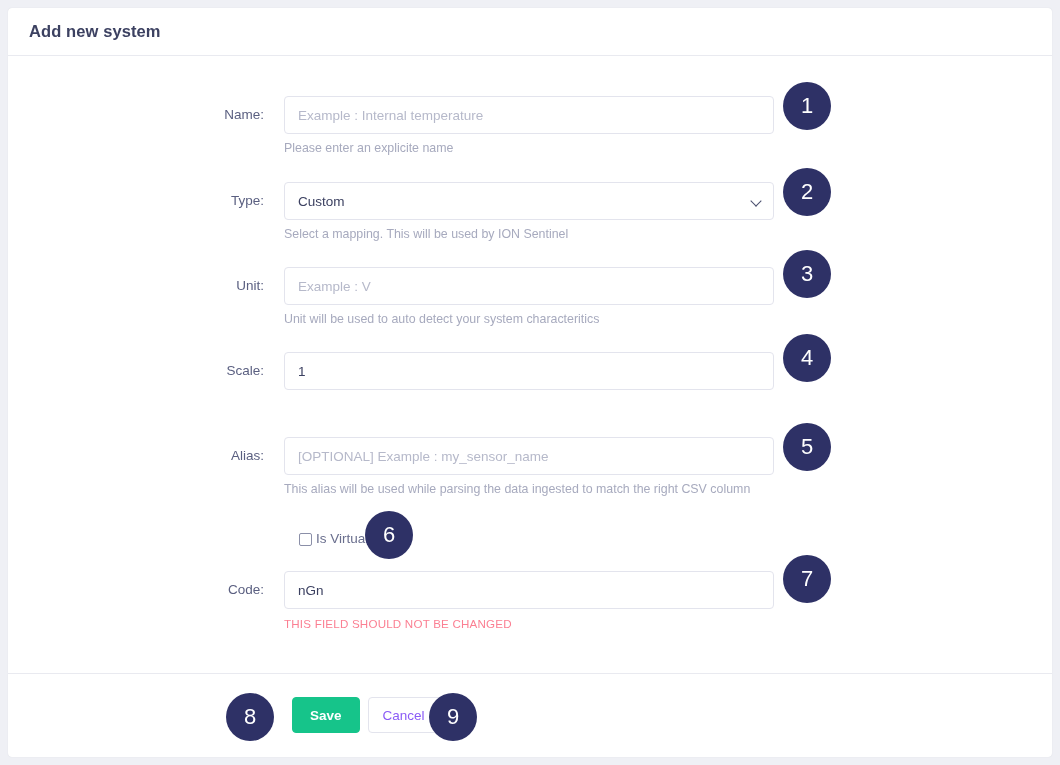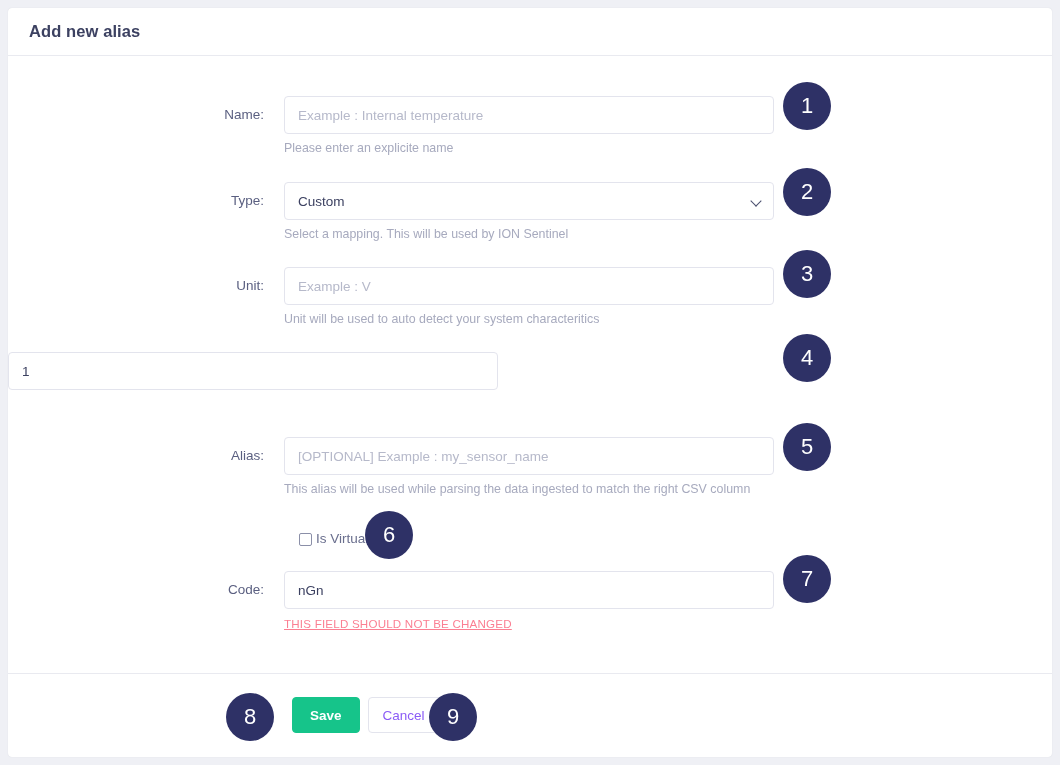--- a/index.html
+++ b/index.html
@@ -90,21 +90,21 @@
     transform: rotate(45deg);
   }
 
   .hint {
     margin-top: 6px;
     font-size: 12.4px;
     color: #a7aaBE;
     line-height: 17px;
     width: 490px;
   }
-  .hint.err { color: #fb7f92; font-size: 11.6px; letter-spacing: .2px; text-decoration: underline; }
+  .hint.err { color: #fb7f92; font-size: 11.6px; letter-spacing: .2px; }
 
   .check-row { display: flex; align-items: flex-end; margin-left: 15px; }
   .chk {
     width: 13px; height: 13px;
     border: 1px solid #8b8fa8;
     border-radius: 2px;
     background: #fff;
     margin: 0 2px 0 0;
     -webkit-appearance: none;
     appearance: none;
@@ -156,21 +156,21 @@
   }
 </style>
 </head>
 <body>
 
 <div class="page">
 
   <div class="card">
 
     <div class="card-header">
-      <div class="card-title">Add new alias</div>
+      <div class="card-title">Add new system</div>
     </div>
 
     <div class="card-body">
 
       <div class="form-row" style="top:126px;">
         <div class="label-col">Type:</div>
         <div class="field-col">
           <div class="select-wrap">
             <select class="inp">
               <option>Custom</option>
@@ -191,20 +191,21 @@
 
       <div class="form-row" style="top:211px;">
         <div class="label-col">Unit:</div>
         <div class="field-col">
           <input class="inp" type="text" placeholder="Example : V" style="">
           <div class="hint">Unit will be used to auto detect your system characteritics</div>
         </div>
       </div>
 
       <div class="form-row" style="top:296px;">
+        <div class="label-col">Scale:</div>
         <div class="field-col">
           <input class="inp" type="text" value="1" style="">
         </div>
       </div>
 
       <div class="form-row" style="top:381px;">
         <div class="label-col">Alias:</div>
         <div class="field-col">
           <input class="inp" type="text" placeholder="[OPTIONAL] Example : my_sensor_name" style="">
           <div class="hint">This alias will be used while parsing the data ingested to match the right CSV column</div>

